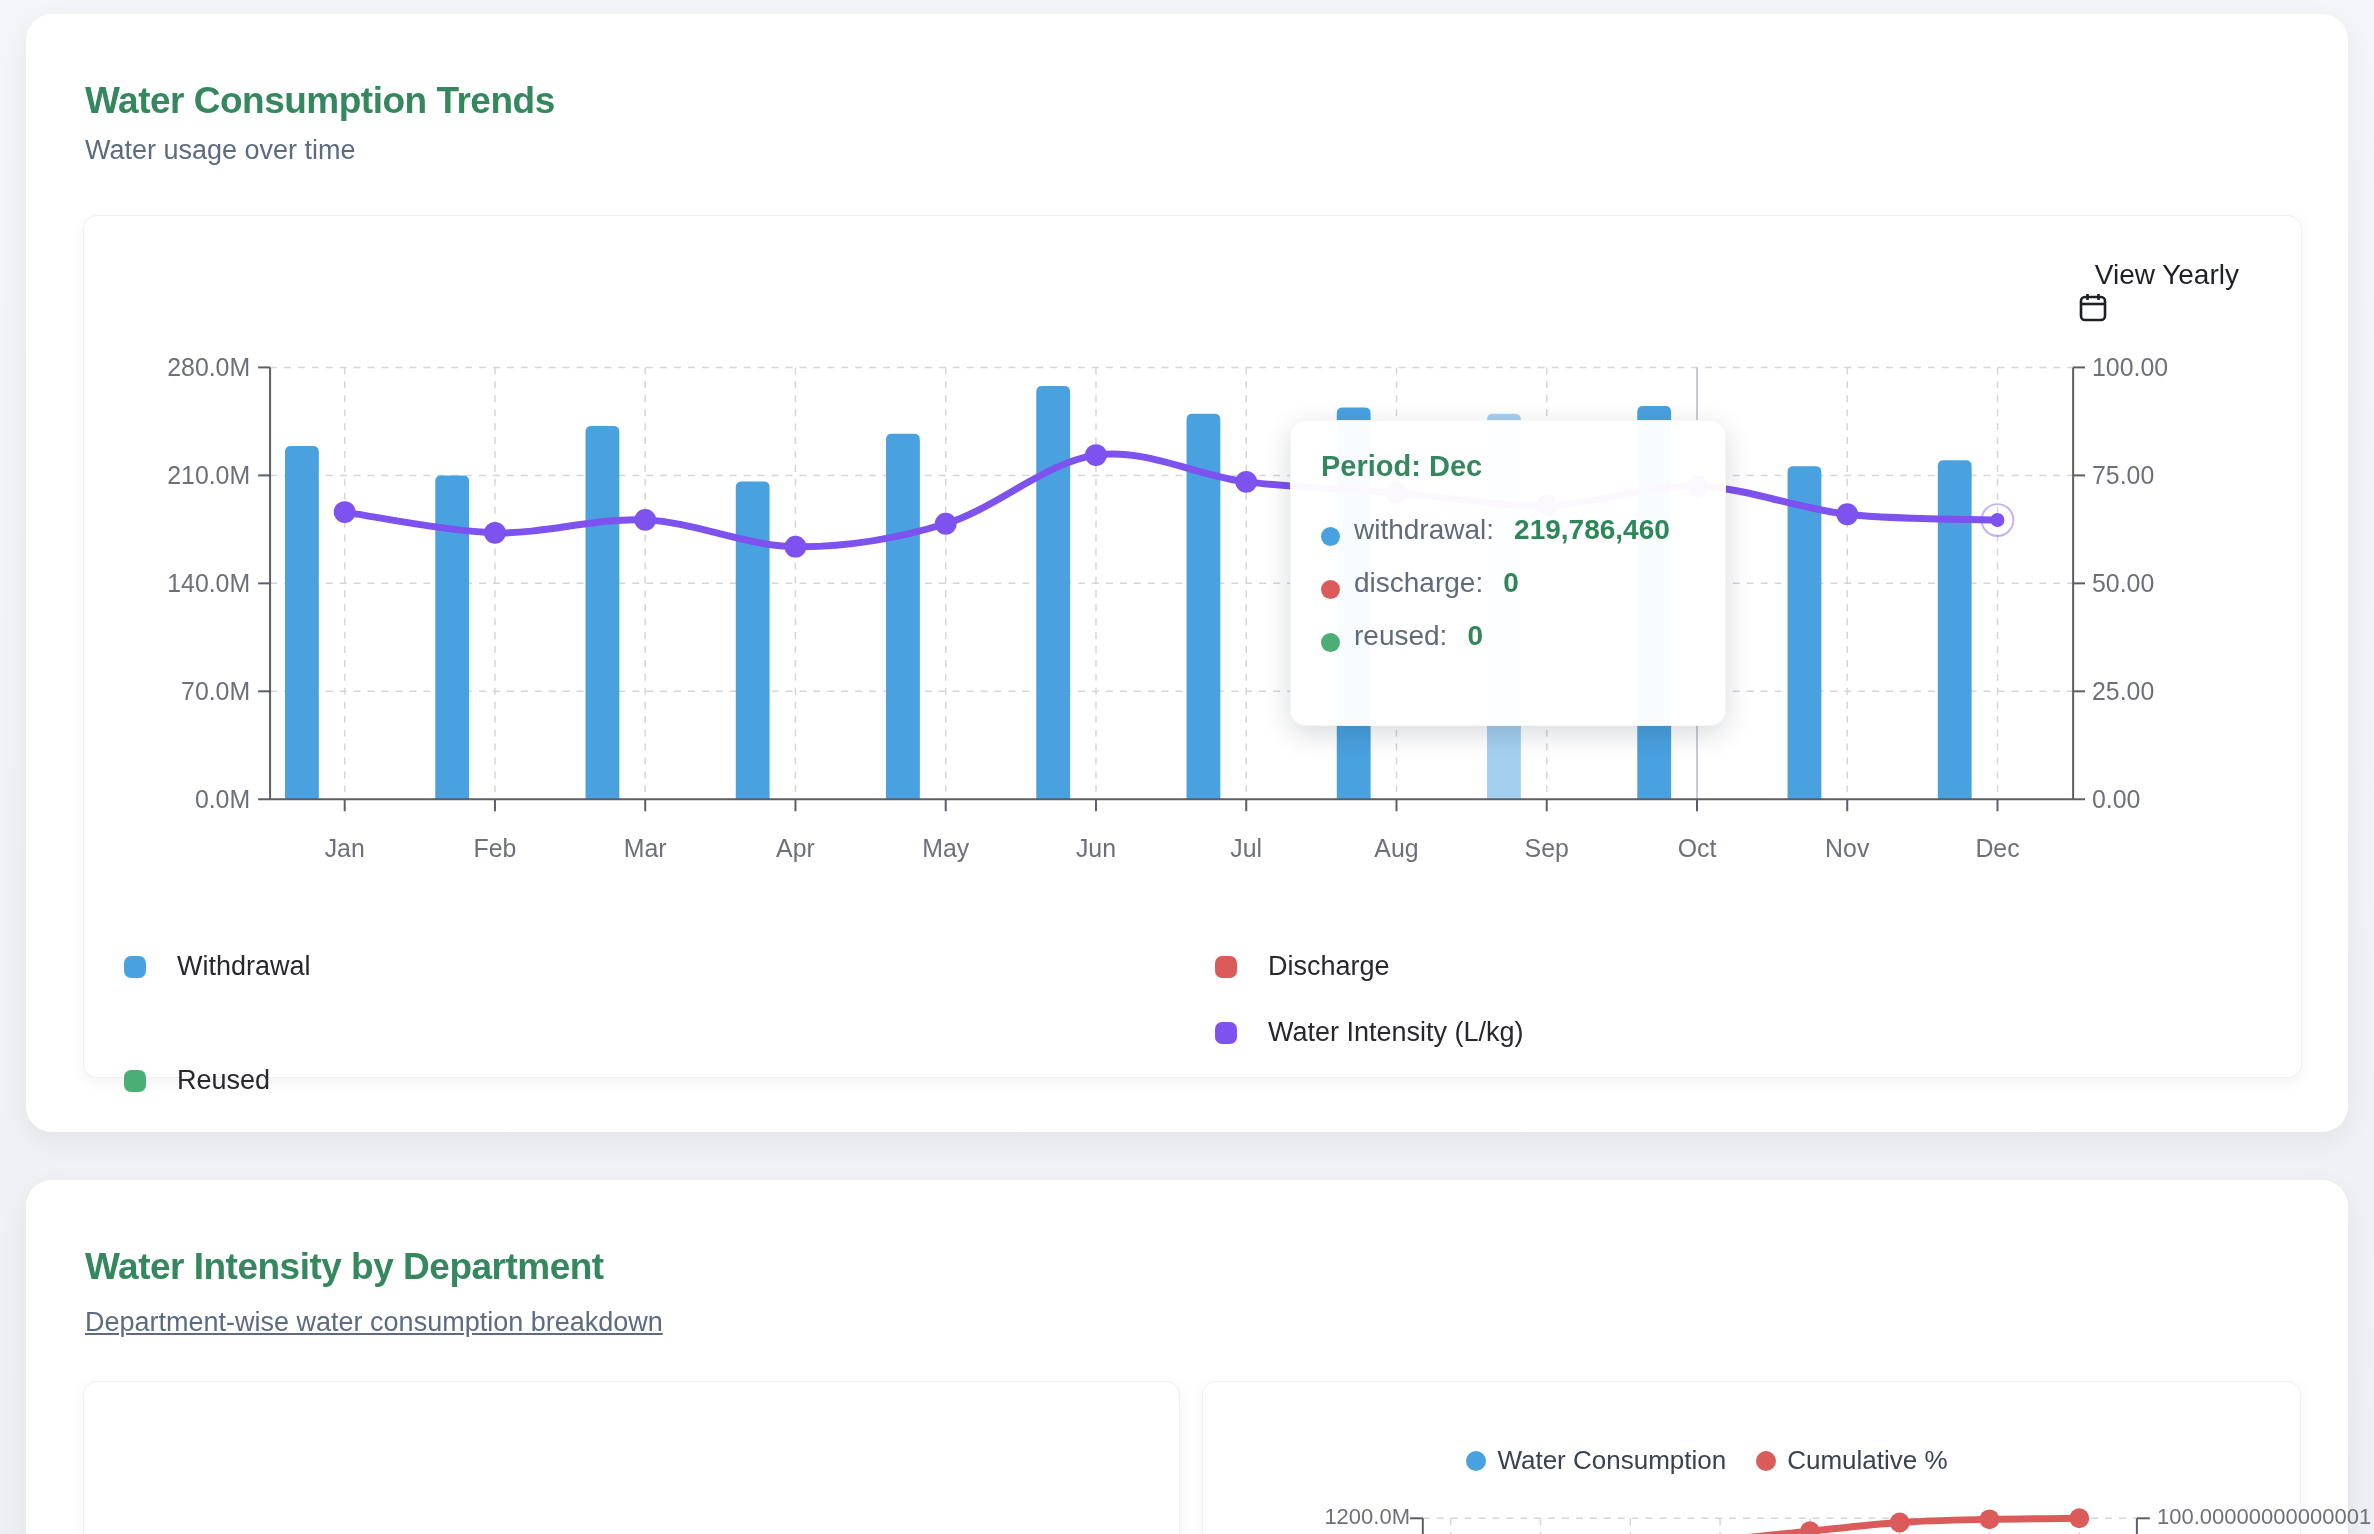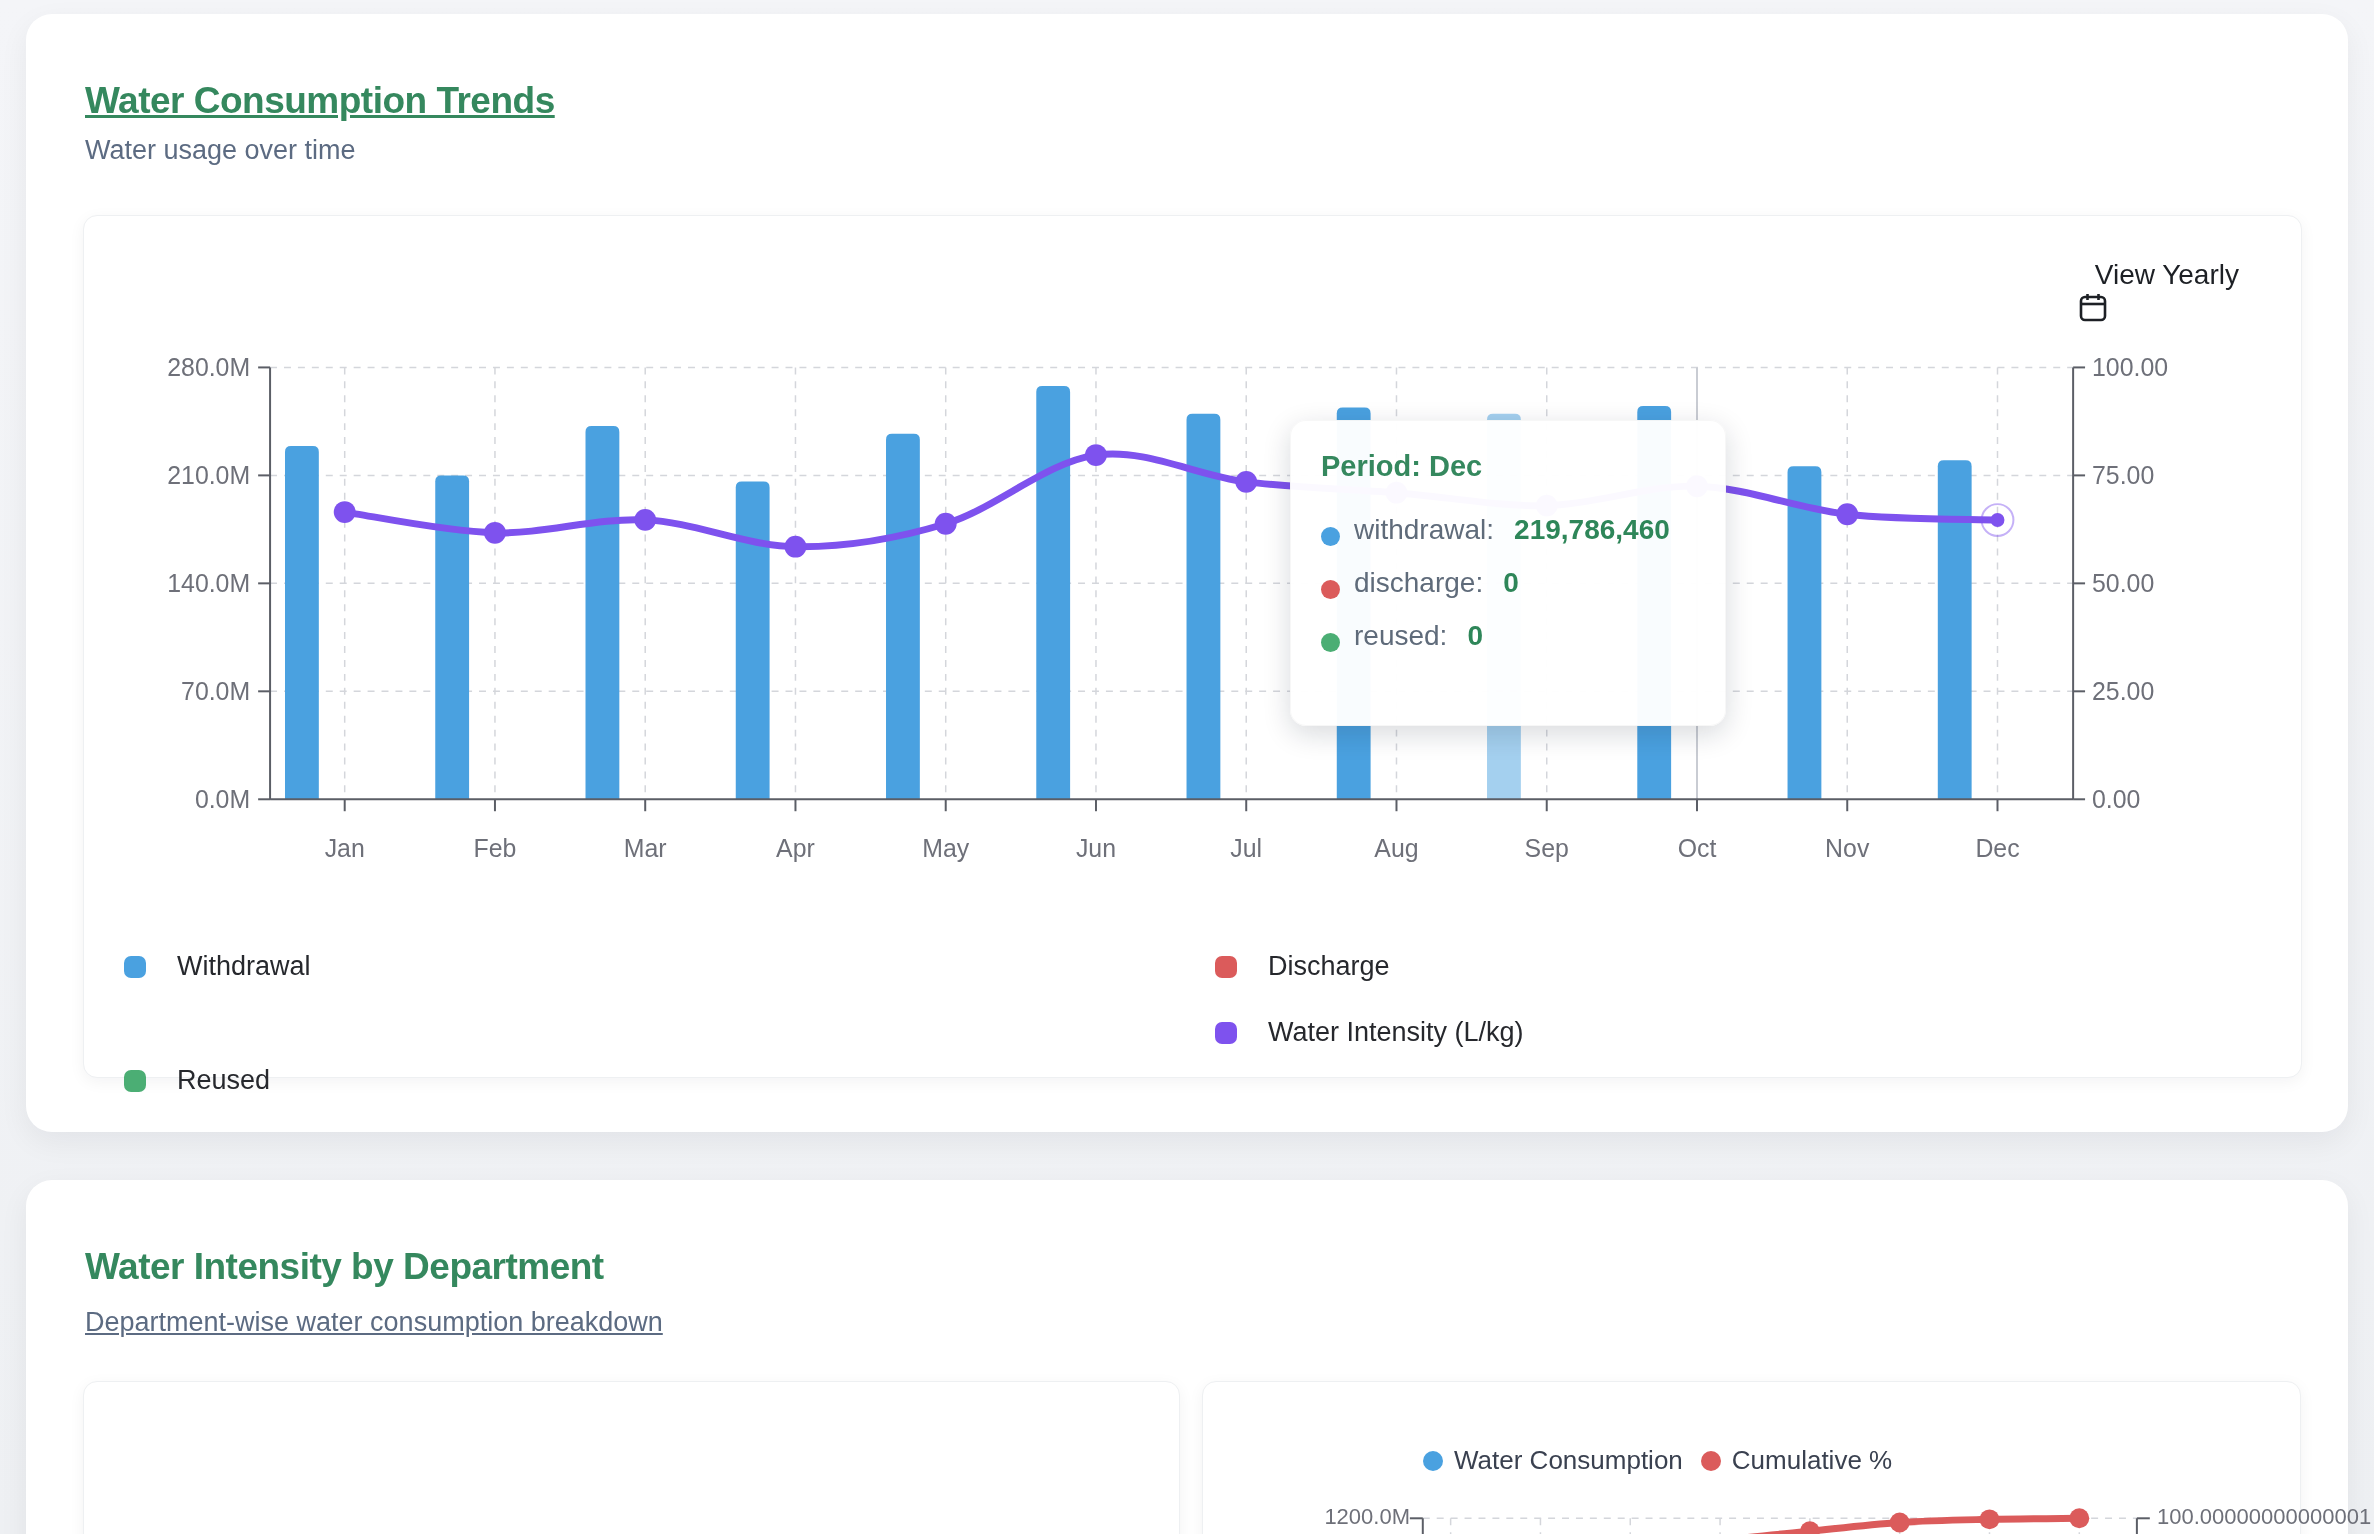--- a/index.html
+++ b/index.html
@@ -22,36 +22,36 @@
                font-size:27px;color:#26282d;cursor:pointer;text-align:right;}
   .legend-marker{width:22px;height:22px;border-radius:7px;flex:0 0 auto;}
   .tooltip{position:absolute;left:1290px;top:420px;width:436px;height:306px;border-radius:16px;
            background:rgba(255,255,255,.97);box-shadow:0 8px 28px rgba(15,23,42,.16);
            border:1px solid rgba(0,0,0,.03);padding:26px 30px;box-sizing:border-box;z-index:5;}
   .tooltip-title{font-size:29px;font-weight:bold;color:#35885E;line-height:38px;margin-bottom:8px;}
   .tt-row{display:flex;align-items:flex-end;gap:14px;height:53px;font-size:28px;color:#5F6B7A;}
   .tt-dot{width:19px;height:19px;border-radius:50%;flex:0 0 auto;}
   .tt-val{font-weight:bold;color:#2E8659;margin-left:6px;}
   .axis-note{position:absolute;font-size:22px;color:#6E7079;line-height:1;}
-  .legend2{position:absolute;left:1423px;top:1445px;width:714px;display:flex;
-           gap:18px;}
+  .legend2{position:absolute;left:1350px;top:1445px;width:714px;display:flex;
+           justify-content:center;gap:30px;}
   .legend2-item{display:flex;align-items:center;gap:11px;font-size:26px;color:#3A4150;cursor:pointer;}
   .legend2-dot{width:20px;height:20px;border-radius:50%;flex:0 0 auto;}
   .ylabel-rot{position:absolute;left:1237px;top:1395px;height:716px;width:52px;
               writing-mode:vertical-rl;transform:rotate(180deg);font-size:28px;color:#6E7079;
               letter-spacing:1px;text-align:left;}
 </style>
 </head>
 <body>
 
 <div id="stage">
 
   <div class="card" style="left:26px;top:14px;width:2322px;height:1118px;">
   </div>
-  <div class="card-title" style="left:85px;top:82px;text-decoration:underline;">Water Consumption Trends</div>
+  <div class="card-title" style="left:85px;top:82px;">Water Consumption Trends</div>
   <div class="card-sub" style="left:85px;top:137px;">Water usage over time</div>
 
   <div class="panel" style="left:83px;top:215px;width:2217px;height:861px;">
     <button class="view-btn">
       <span style="display:flex;">
         <svg width="32" height="32" viewBox="0 0 32 32" fill="none">
           <rect x="4" y="6" width="24" height="23" rx="4" stroke="#1d2025" stroke-width="2.6"></rect>
           <line x1="4" y1="13" x2="28" y2="13" stroke="#1d2025" stroke-width="2.6"></line>
           <line x1="10.5" y1="3" x2="10.5" y2="9" stroke="#1d2025" stroke-width="2.6"></line>
           <line x1="21.5" y1="3" x2="21.5" y2="9" stroke="#1d2025" stroke-width="2.6"></line>

